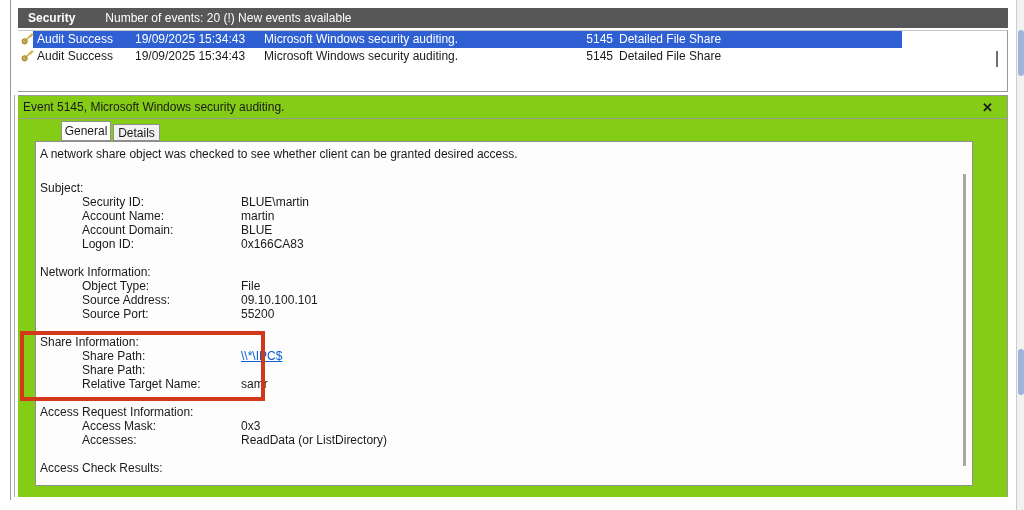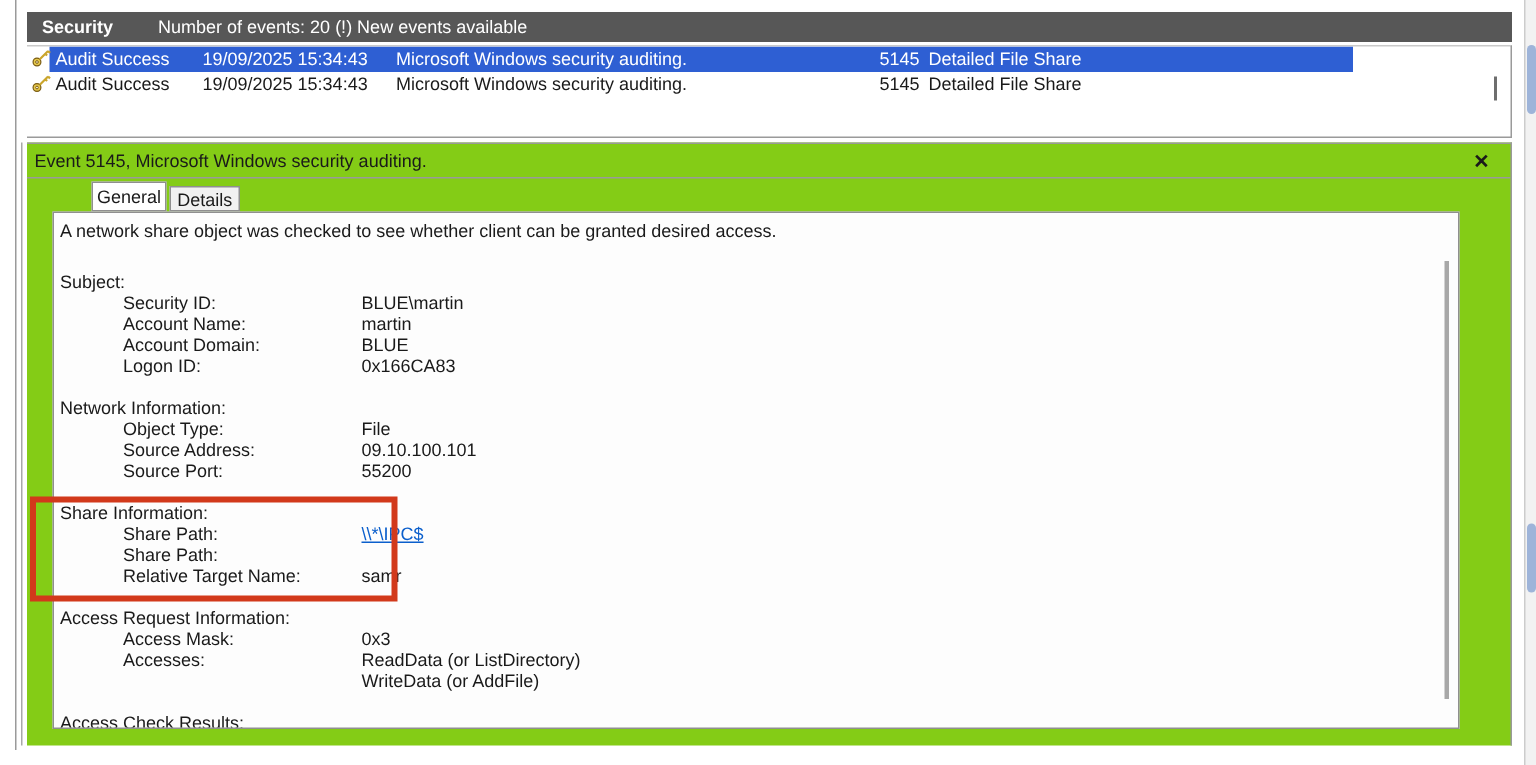--- a/index.html
+++ b/index.html
@@ -144,21 +144,20 @@
           <div class="sec">
             <div class="tline">Share Information:</div>
             <div class="line"><span class="lbl">Share Path:</span><span class="val link">\\*\IPC$</span></div>
             <div class="line"><span class="lbl">Share Path:</span><span class="val"></span></div>
             <div class="line"><span class="lbl">Relative Target Name:</span><span class="val">samr</span></div>
           </div>
           <div class="sec">
             <div class="tline">Access Request Information:</div>
             <div class="line"><span class="lbl">Access Mask:</span><span class="val">0x3</span></div>
             <div class="line"><span class="lbl">Accesses:</span><span class="val">ReadData (or ListDirectory)</span></div>
-            <div class="line"><span class="lbl"></span><span class="val">WriteData (or AddFile)</span></div>
           </div>
           <div class="sec">
             <div class="tline">Access Check Results:</div>
           </div>
         </div>
     </div>
     <div class="evscroll"></div>
   </div>
 
   <div class="redbox"></div>

